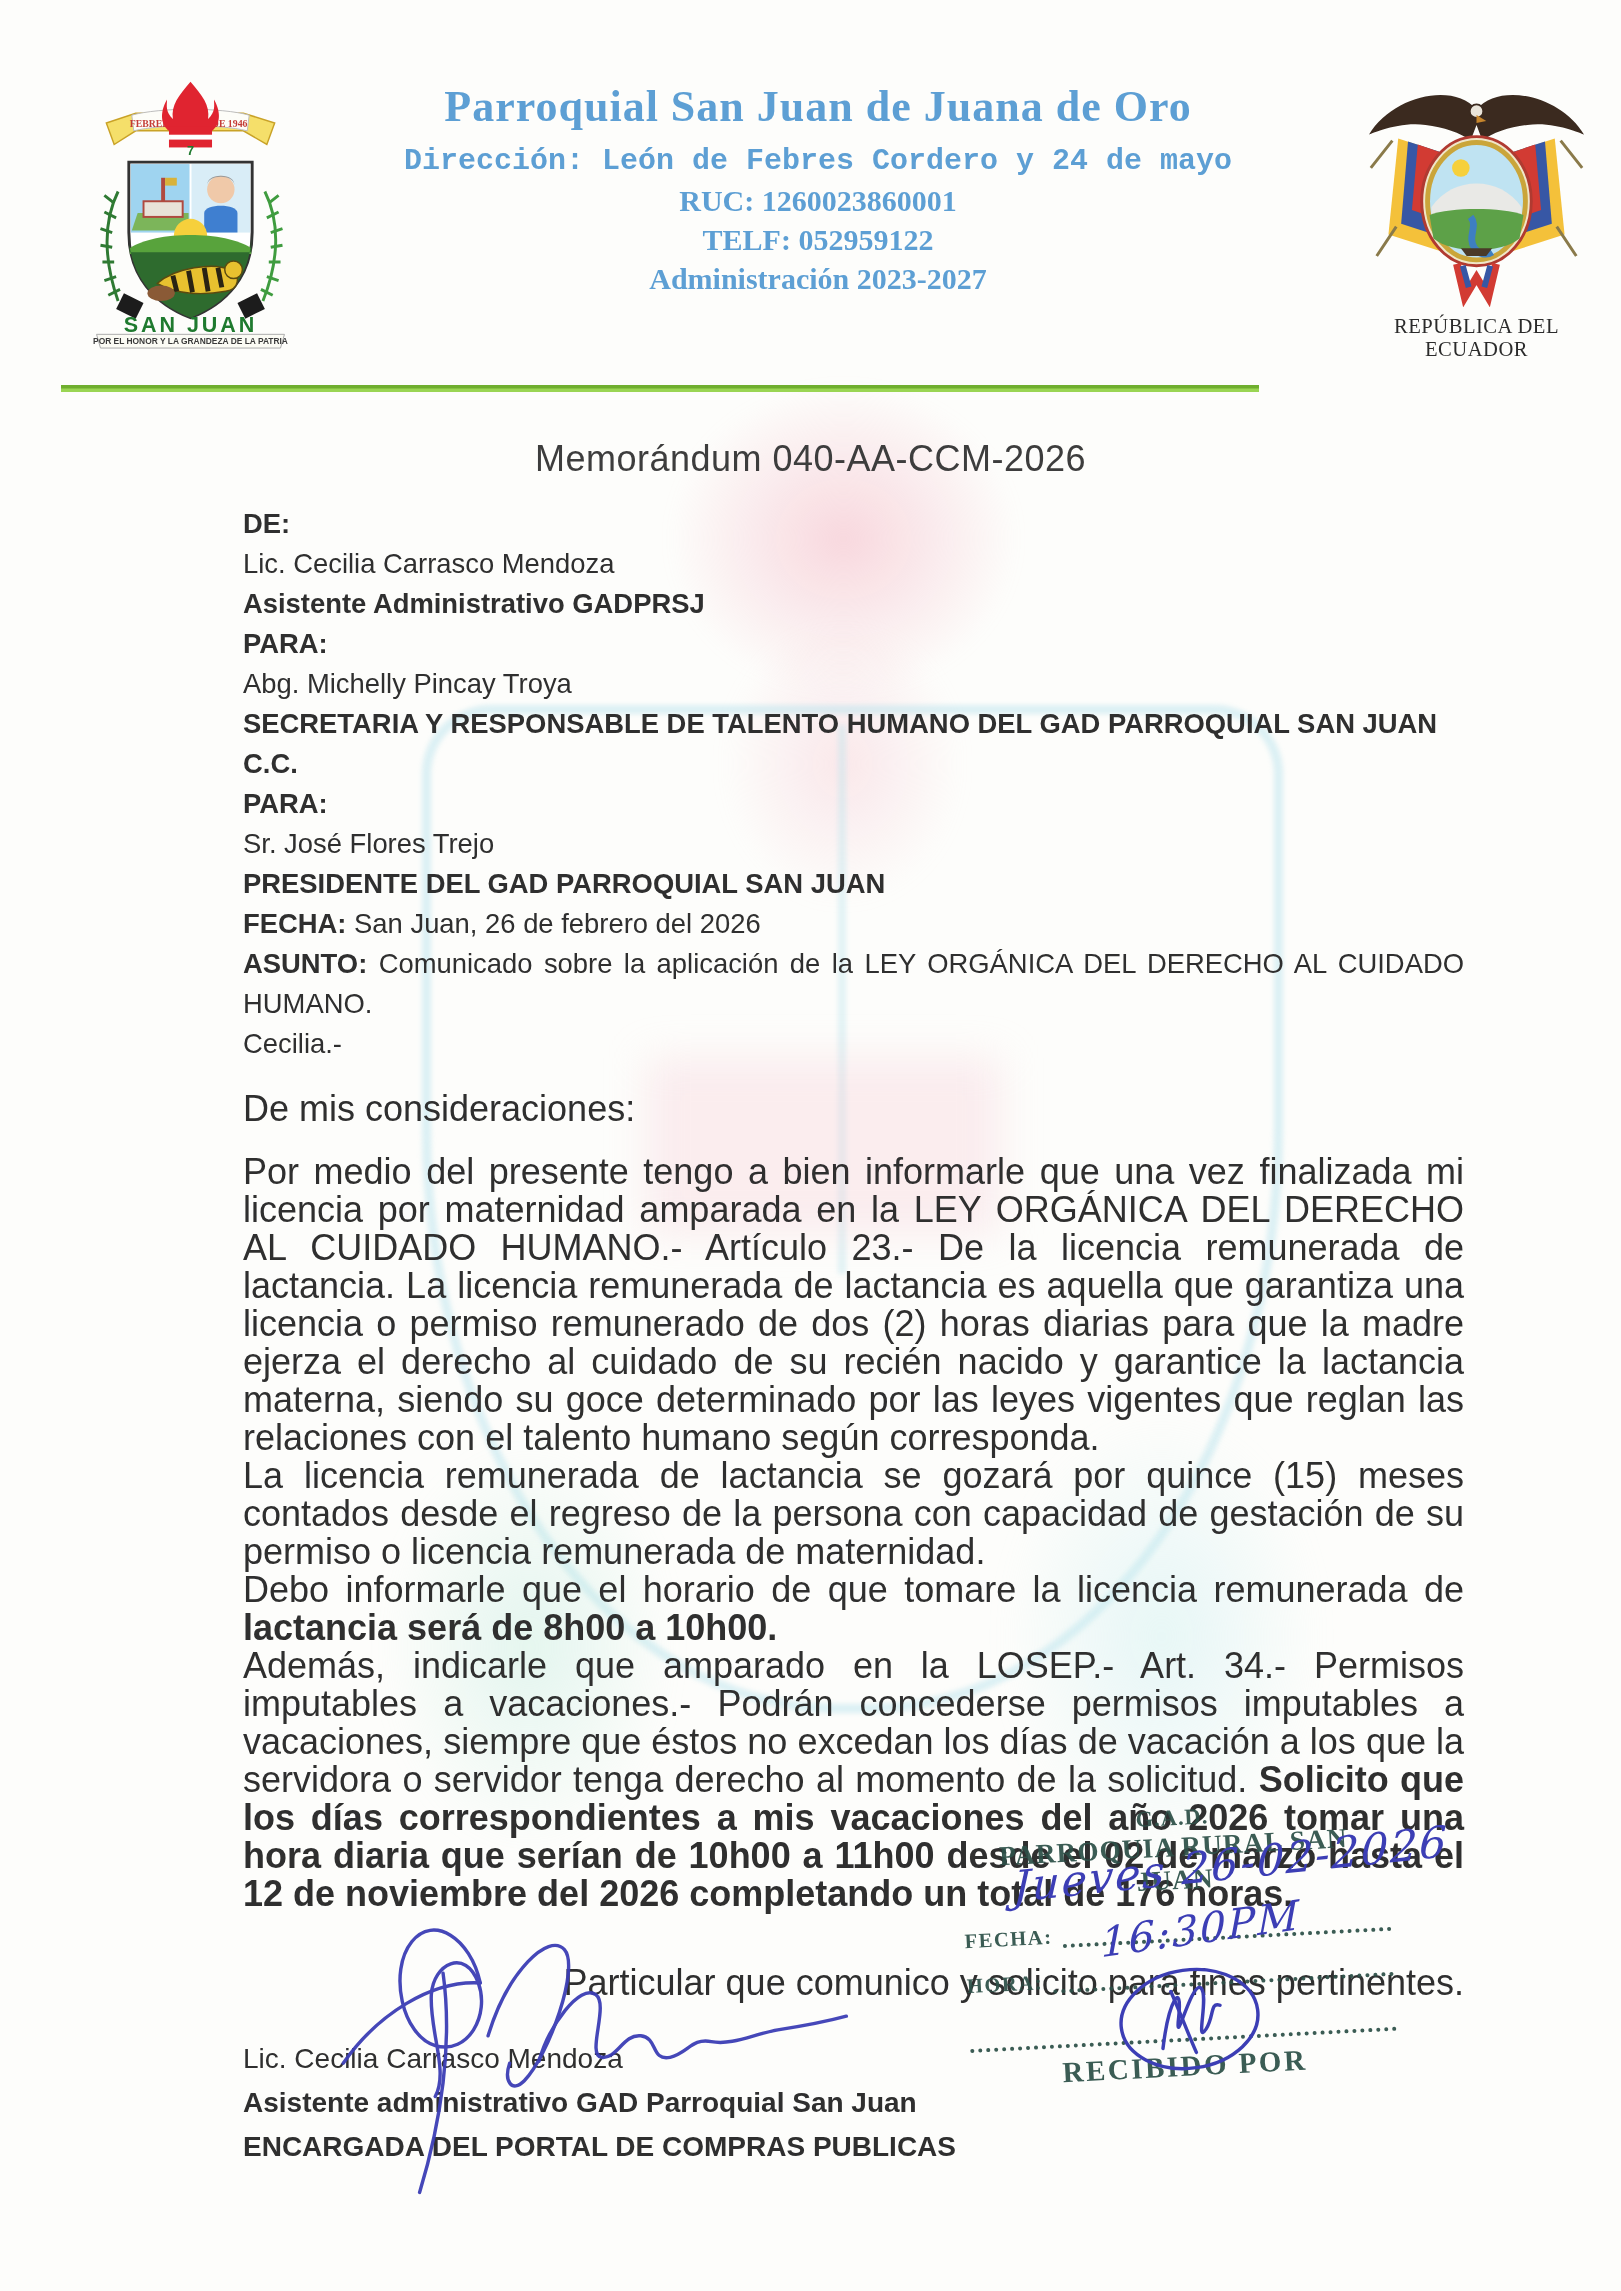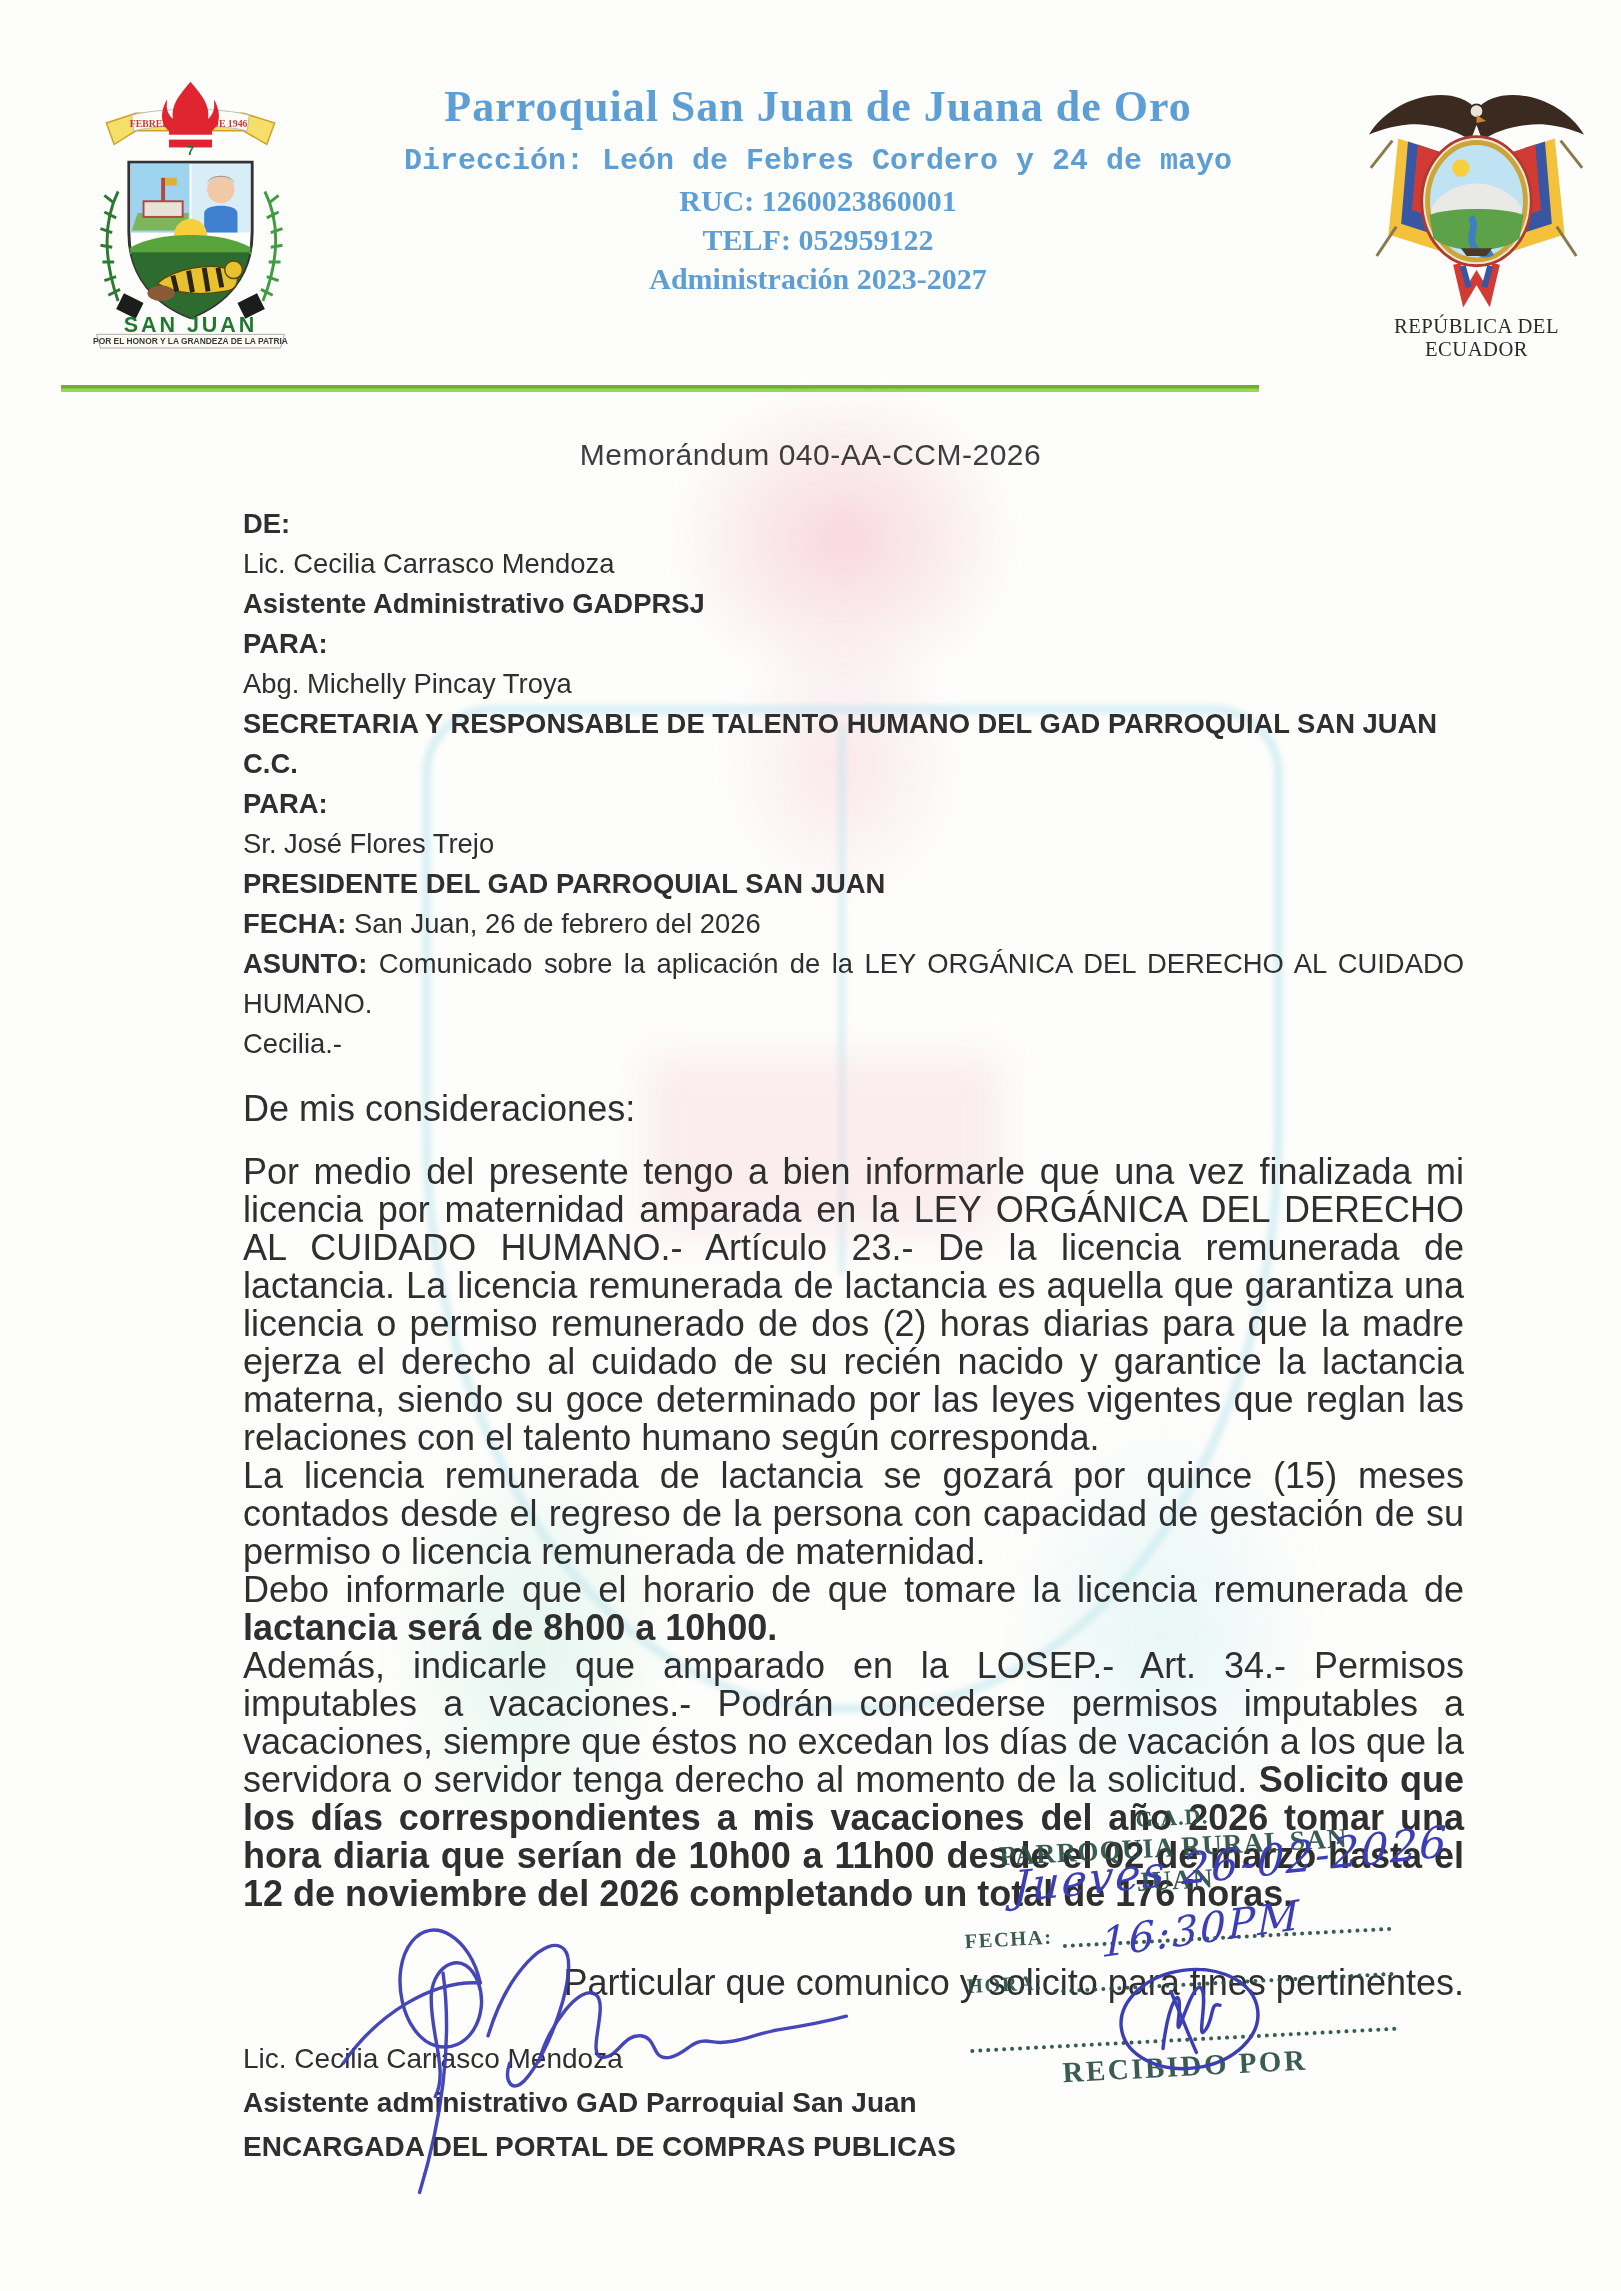--- a/index.html
+++ b/index.html
@@ -36,21 +36,21 @@
   .head-center{position:absolute;left:323px;top:78px;width:990px;text-align:center;z-index:2;
     font-family:"Liberation Serif",serif;font-weight:bold;color:#5d9fd4;}
   .org1{font-size:48px;letter-spacing:1px;line-height:61px;}
   .org2{font-size:44px;letter-spacing:1px;line-height:57px;}
   .addr{font-size:30px;line-height:40px;margin-top:5.9px;font-family:Liberation Mono, monospace;}
   .rucl,.telfl,.adminl{font-size:30px;line-height:39px;}
   .divider{position:absolute;left:61px;top:385px;width:1198px;height:6.9px;z-index:2;
     background:linear-gradient(to bottom,#6fae2e 0 45%,#9ad553 55% 100%);}
 
   
-  .memo-ref{position:absolute;left:0;top:438px;width:1621px;text-align:center;font-size:30px;color:#3d3d3d;z-index:2;letter-spacing:0.5px;}
+  .memo-ref{position:absolute;left:0;top:438px;width:1621px;text-align:center;font-size:36px;color:#3d3d3d;z-index:2;letter-spacing:0.5px;}
   .fields{position:absolute;left:243px;top:504px;width:1221px;font-size:27.4px;line-height:40px;z-index:2;}
   .fields .b{font-weight:bold;}
   .fl strong{font-weight:bold;}
   .just{text-align:justify;}
   .body-text{position:absolute;left:243px;top:1090px;width:1221px;font-size:36px;line-height:38px;z-index:2;}
   .body-text p{margin:0;}
   .salutation{margin-bottom:24.5px !important;}
   .closing{margin-top:51px !important;text-align:right;}
 
   

